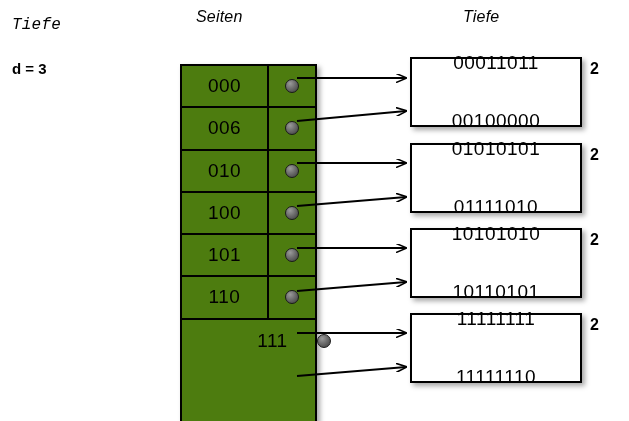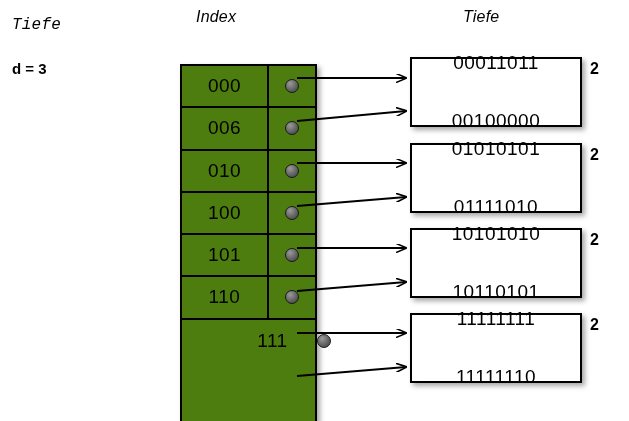--- a/index.html
+++ b/index.html
@@ -123,21 +123,21 @@
     width: 629px;
     height: 421px;
     pointer-events: none;
   }
 </style>
 </head>
 <body>
 
 <div class="heading" id="heading-tiefe">Tiefe</div>
 
-<div class="heading" id="heading-index">Index</div>
+<div class="heading" id="heading-index">Seiten</div>
 
 <div class="heading" id="heading-seiten">Tiefe</div>
 
 <div class="depth-label">d = 3</div>
 
 <div id="index-table">
 
   <div class="index-row">
     <div class="index-key">000</div>
     <div class="index-ptr">

